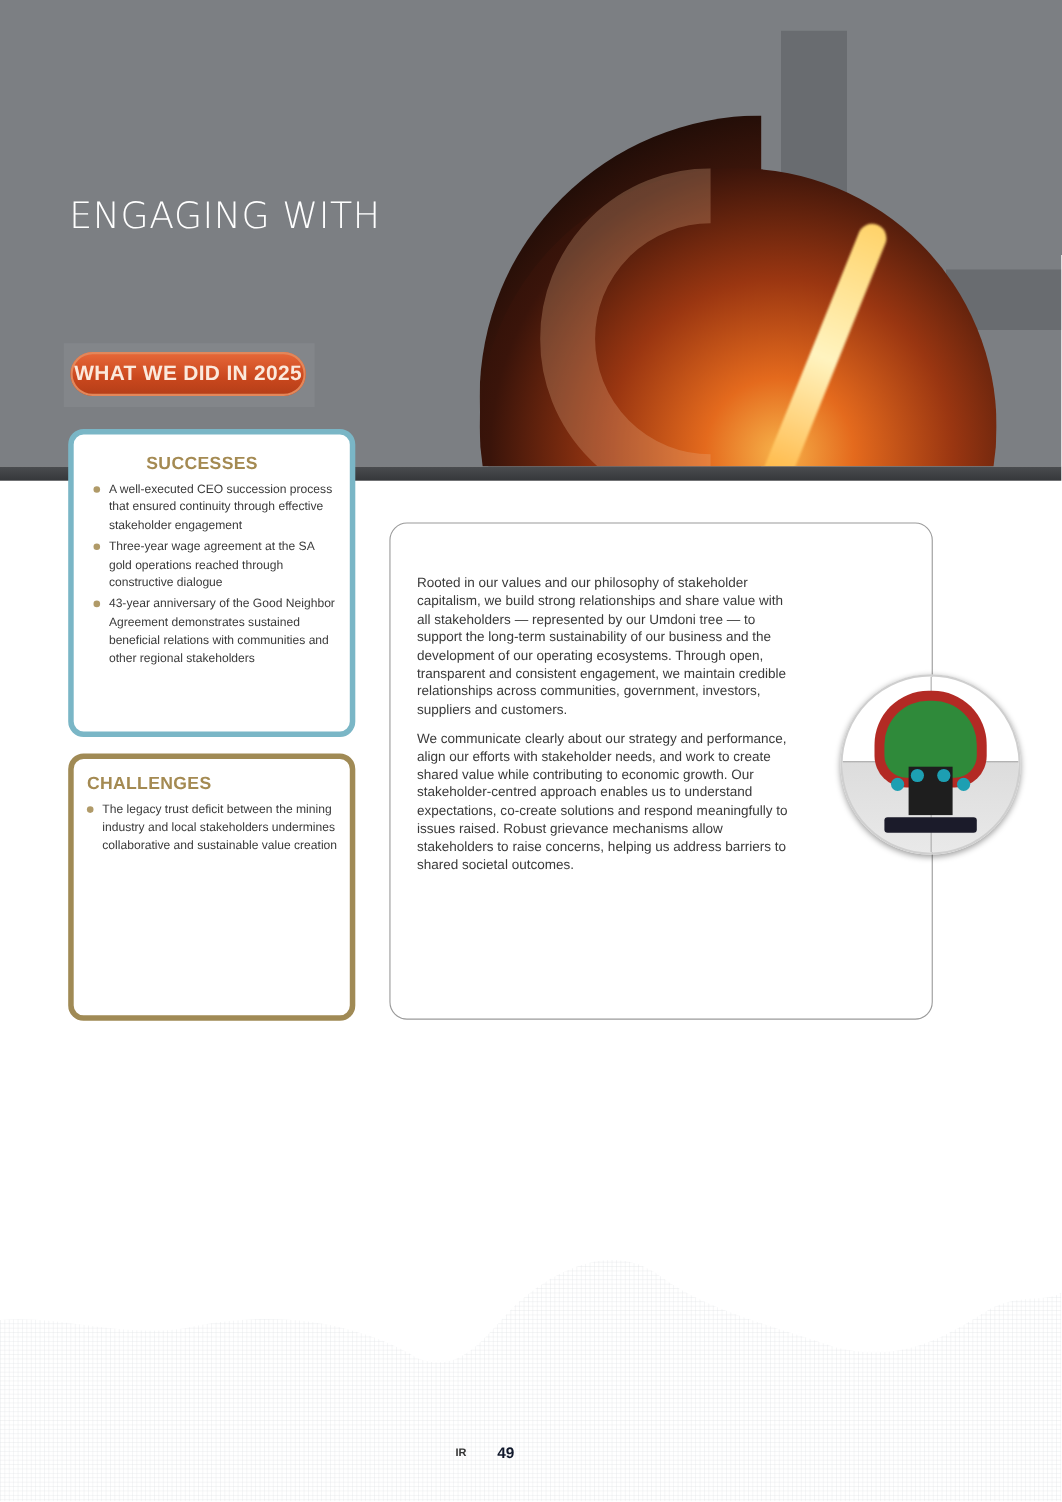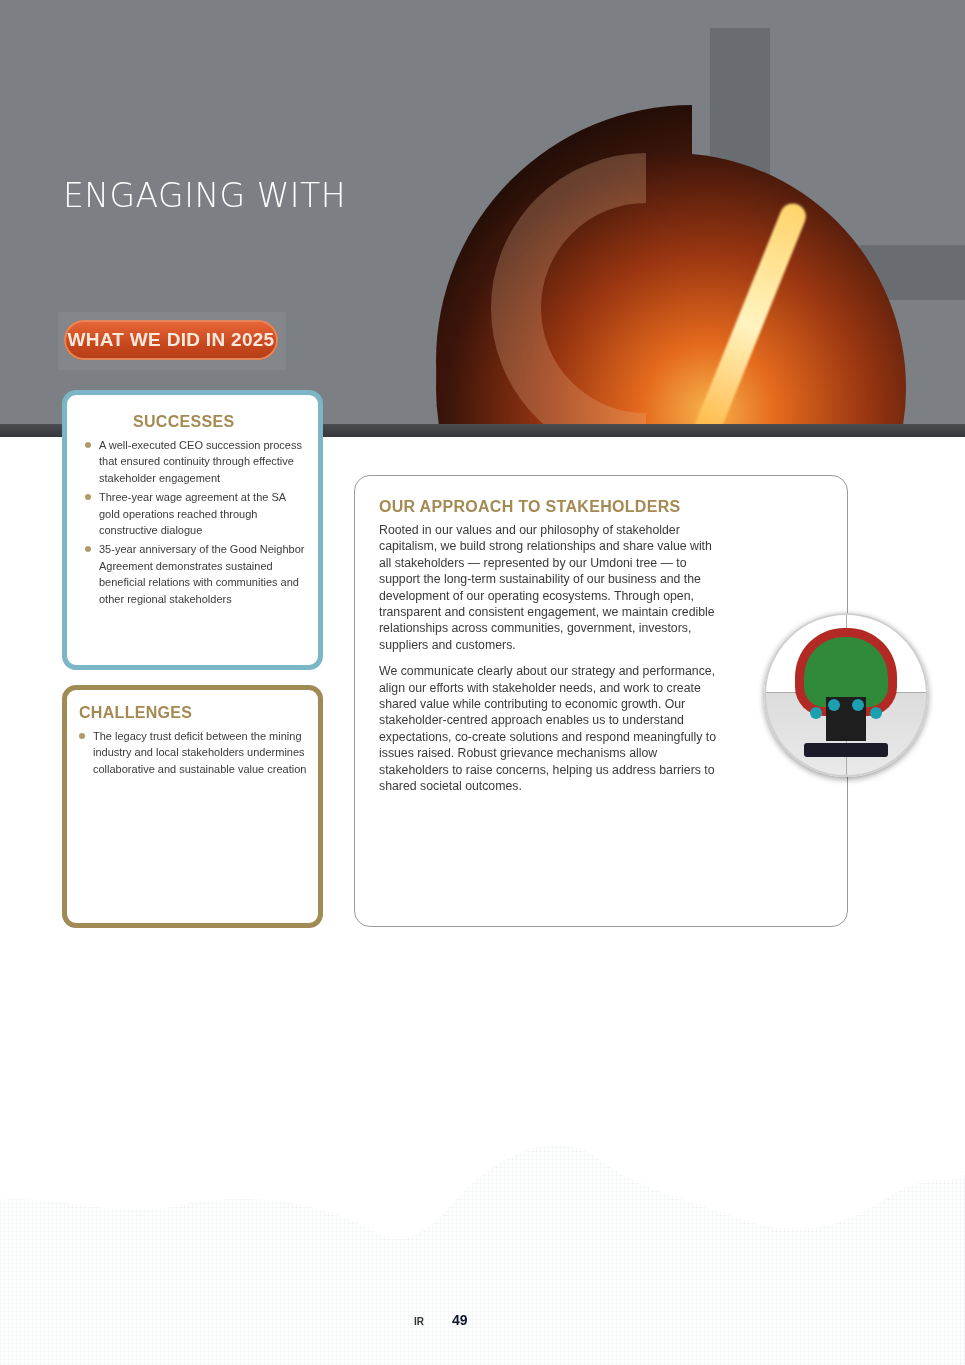--- a/index.html
+++ b/index.html
@@ -67,33 +67,32 @@
   <div class="badge-wrap"></div>
   <div class="badge">WHAT WE DID IN 2025</div>
 </div>
 <div class="hero-band"></div>
 
 <div class="box successes">
   <h2>SUCCESSES</h2>
   <ul>
     <li>A well-executed CEO succession process that ensured continuity through effective stakeholder engagement</li>
     <li>Three-year wage agreement at the SA gold operations reached through constructive dialogue</li>
-    <li>35-year anniversary of the Good Neighbor Agreement demonstrates sustained beneficial relations with communities and other regional stakeholders</li>
+    <li>43-year anniversary of the Good Neighbor Agreement demonstrates sustained beneficial relations with communities and other regional stakeholders</li>
   </ul>
 </div>
 
 <div class="box challenges">
   <h2>CHALLENGES</h2>
   <ul>
     <li>The legacy trust deficit between the mining industry and local stakeholders undermines collaborative and sustainable value creation</li>
   </ul>
 </div>
 
 <div class="box approach">
-  <h2>OUR APPROACH TO STAKEHOLDERS</h2>
   <div class="body">
     <p>Rooted in our values and our philosophy of stakeholder capitalism, we build strong relationships and share value with all stakeholders — represented by our Umdoni tree — to support the long-term sustainability of our business and the development of our operating ecosystems. Through open, transparent and consistent engagement, we maintain credible relationships across communities, government, investors, suppliers and customers.</p>
     <p>We communicate clearly about our strategy and performance, align our efforts with stakeholder needs, and work to create shared value while contributing to economic growth. Our stakeholder-centred approach enables us to understand expectations, co-create solutions and respond meaningfully to issues raised. Robust grievance mechanisms allow stakeholders to raise concerns, helping us address barriers to shared societal outcomes.</p>
   </div>
 </div>
 
 <div class="tree">
   <div class="lineh"></div>
   <div class="linev"></div>
   <div class="crown"></div>

